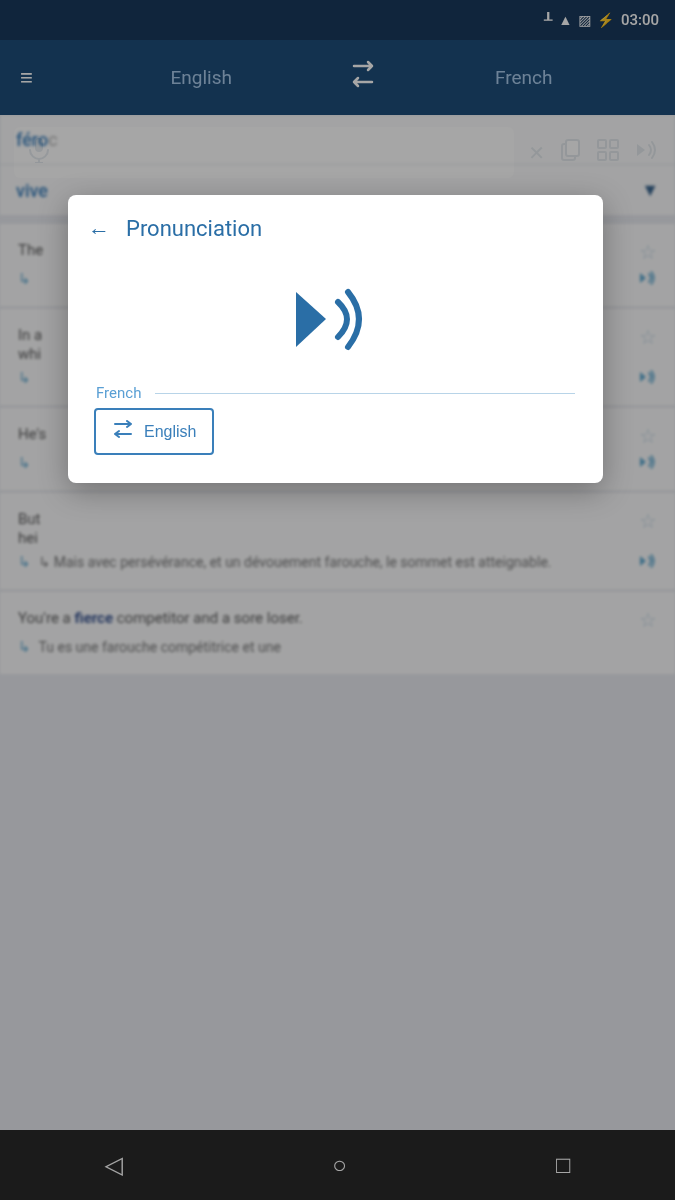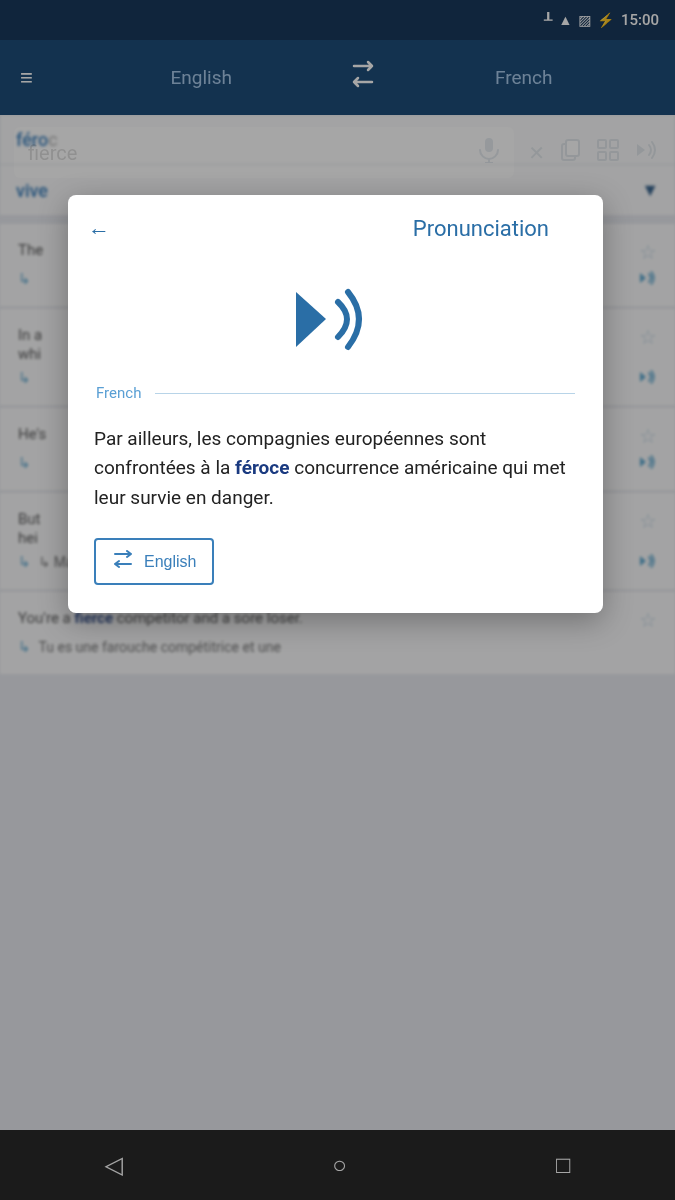--- a/index.html
+++ b/index.html
@@ -136,21 +136,21 @@
     .modal-back-btn {
       color: #2a6ea6;
       font-size: 22px;
       cursor: pointer;
     }
     .modal-title {
       color: #2a6ea6;
       font-size: 22px;
       font-weight: 400;
       flex: 1;
-      text-align: right;
+      text-align: left;
       margin-right: 30px;
     }
 
     .modal-sound-icon {
       text-align: center;
       padding: 20px 0 10px 0;
       color: #2a6ea6;
     }
 
     .modal-text {
@@ -220,40 +220,39 @@
   </style>
 </head>
 <body>
 
 <div class="status-bar">
   <div class="status-icons">
     <span style="color:white;font-size:14px;">┸</span>
     <span style="color:white;font-size:14px;">▲</span>
     <span style="color:white;font-size:14px;">▨</span>
     <span style="color:white;font-size:14px;">⚡</span>
-    <span class="status-time">15:00</span>
+    <span class="status-time">03:00</span>
   </div>
 </div>
 
 <div class="top-nav">
   <span class="nav-menu-icon">≡</span>
   <span class="nav-lang-left">English</span>
   <span class="nav-swap" style="font-size:28px;color:white;">
     
     <svg width="34" height="28" viewBox="0 0 34 28" fill="none" xmlns="http://www.w3.org/2000/svg">
       <path d="M8 6 L26 6 M22 2 L26 6 L22 10" stroke="white" stroke-width="2.5" stroke-linecap="round" stroke-linejoin="round"></path>
       <path d="M26 22 L8 22 M12 18 L8 22 L12 26" stroke="white" stroke-width="2.5" stroke-linecap="round" stroke-linejoin="round"></path>
     </svg>
   </span>
   <span class="nav-lang-right">French</span>
 </div>
 
 <div class="search-bar">
   <div class="search-input-wrapper">
-    <span class="search-text">fierce</span>
     <span class="search-mic">
       <svg width="22" height="26" viewBox="0 0 22 26" fill="none" xmlns="http://www.w3.org/2000/svg">
         <rect x="7" y="1" width="8" height="14" rx="4" fill="#5a7fa0"></rect>
         <path d="M2 13c0 5 4.5 9 9 9s9-4 9-9" stroke="#5a7fa0" stroke-width="2" fill="none" stroke-linecap="round"></path>
         <line x1="11" y1="22" x2="11" y2="26" stroke="#5a7fa0" stroke-width="2"></line>
         <line x1="7" y1="26" x2="15" y2="26" stroke="#5a7fa0" stroke-width="2"></line>
       </svg>
     </span>
   </div>
   <div class="search-actions">
@@ -408,23 +407,20 @@
       <path d="M52 25 Q70 42 52 60" stroke="#2a6ea6" stroke-width="6" fill="none" stroke-linecap="round"></path>
       <path d="M62 15 Q84 42 62 70" stroke="#2a6ea6" stroke-width="6" fill="none" stroke-linecap="round"></path>
     </svg>
   </div>
 
   <div style="display:flex;align-items:center;padding:8px 28px 0 28px;">
     <span style="color:#5a9fd4;font-size:15px;margin-right:14px;">French</span>
     <div style="flex:1;height:1px;background:#b8d4e8;"></div>
   </div>
 
-  <div class="modal-text">
-    Par ailleurs, les compagnies européennes sont confrontées à la <strong>féroce</strong> concurrence américaine qui met leur survie en danger.
-  </div>
 
   <div class="modal-buttons">
     <button class="modal-btn">
       <span class="modal-btn-icon">
         <svg width="22" height="18" viewBox="0 0 22 18" fill="none">
           <path d="M3 4 L19 4 M15 1 L19 4 L15 7" stroke="#3a7fba" stroke-width="2" stroke-linecap="round" stroke-linejoin="round"></path>
           <path d="M19 14 L3 14 M7 11 L3 14 L7 17" stroke="#3a7fba" stroke-width="2" stroke-linecap="round" stroke-linejoin="round"></path>
         </svg>
       </span>
       <span class="modal-btn-label">English</span>

